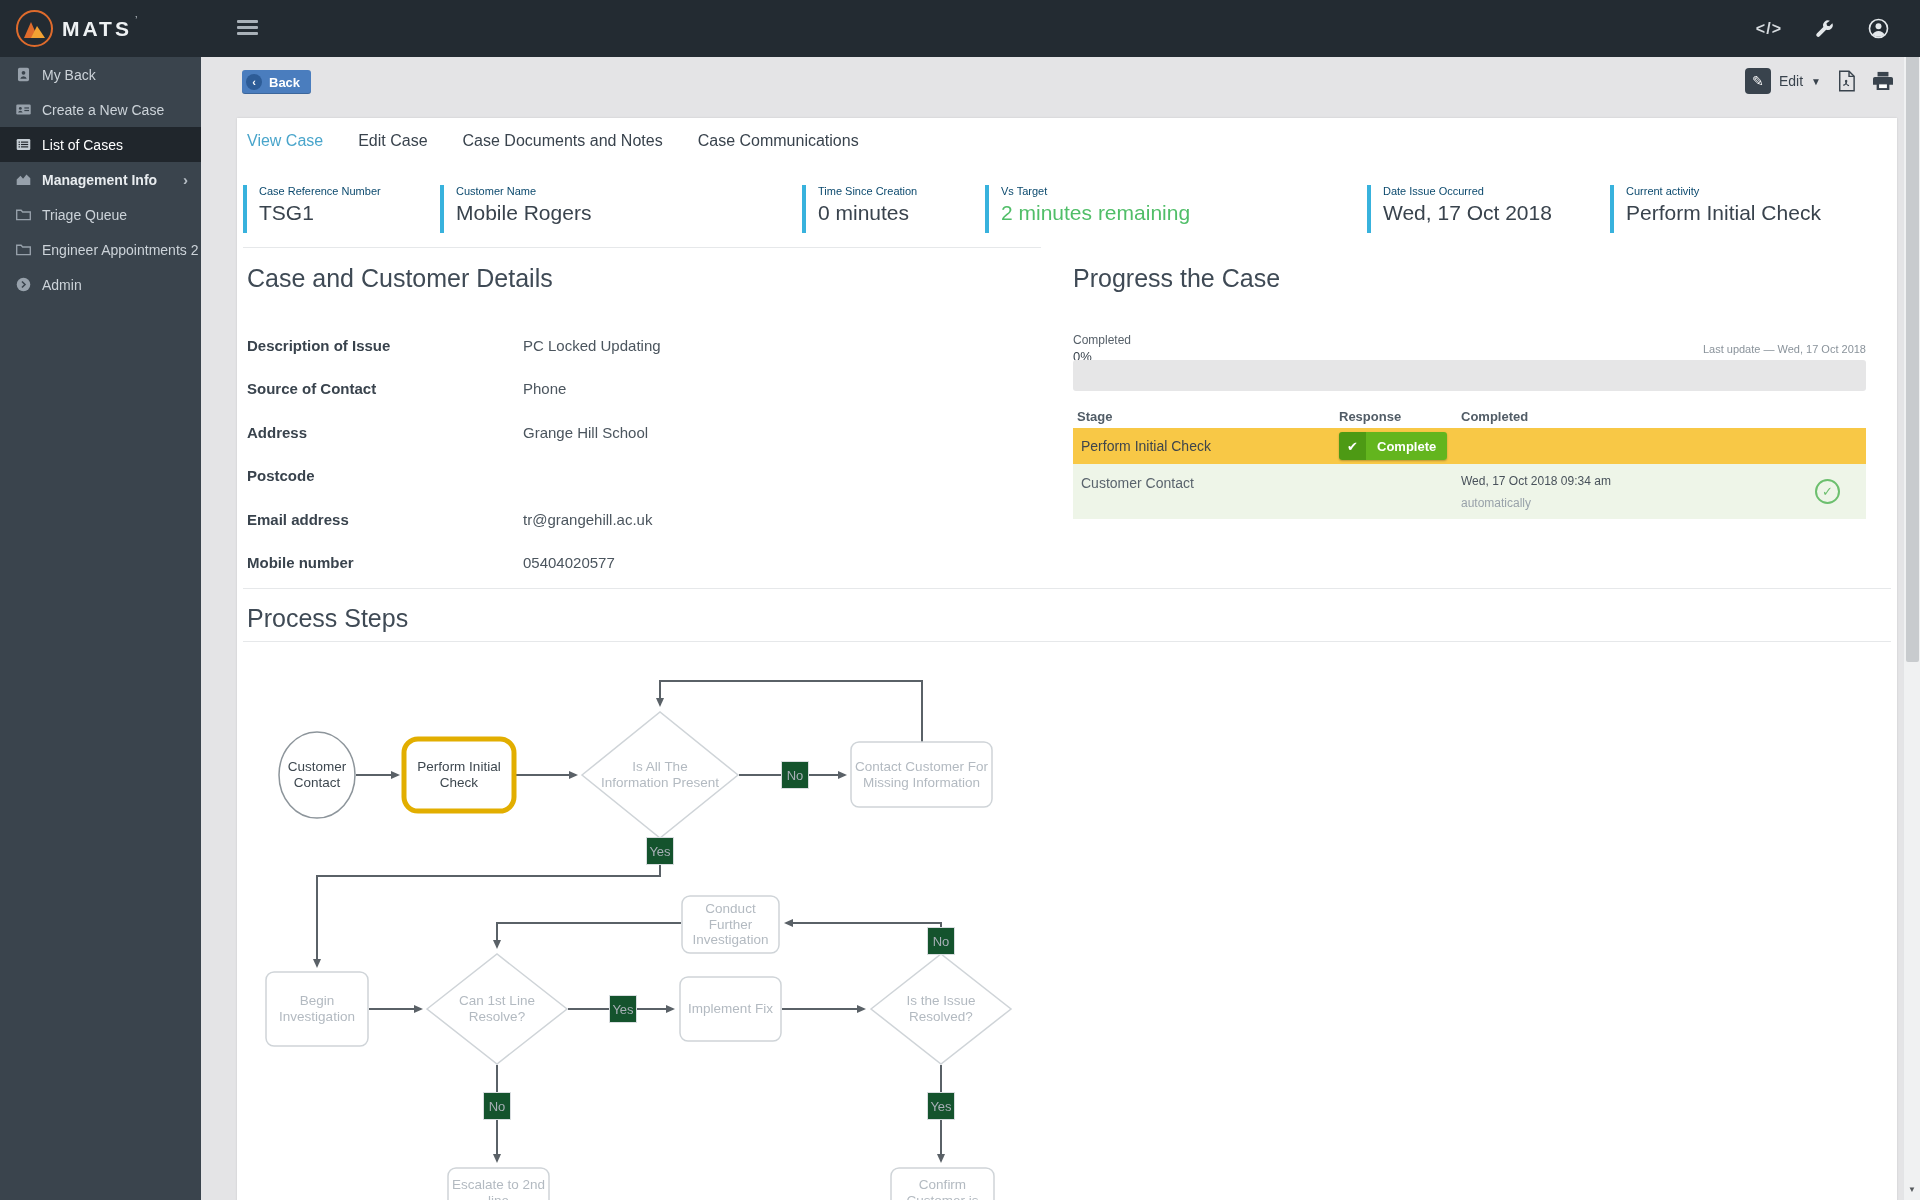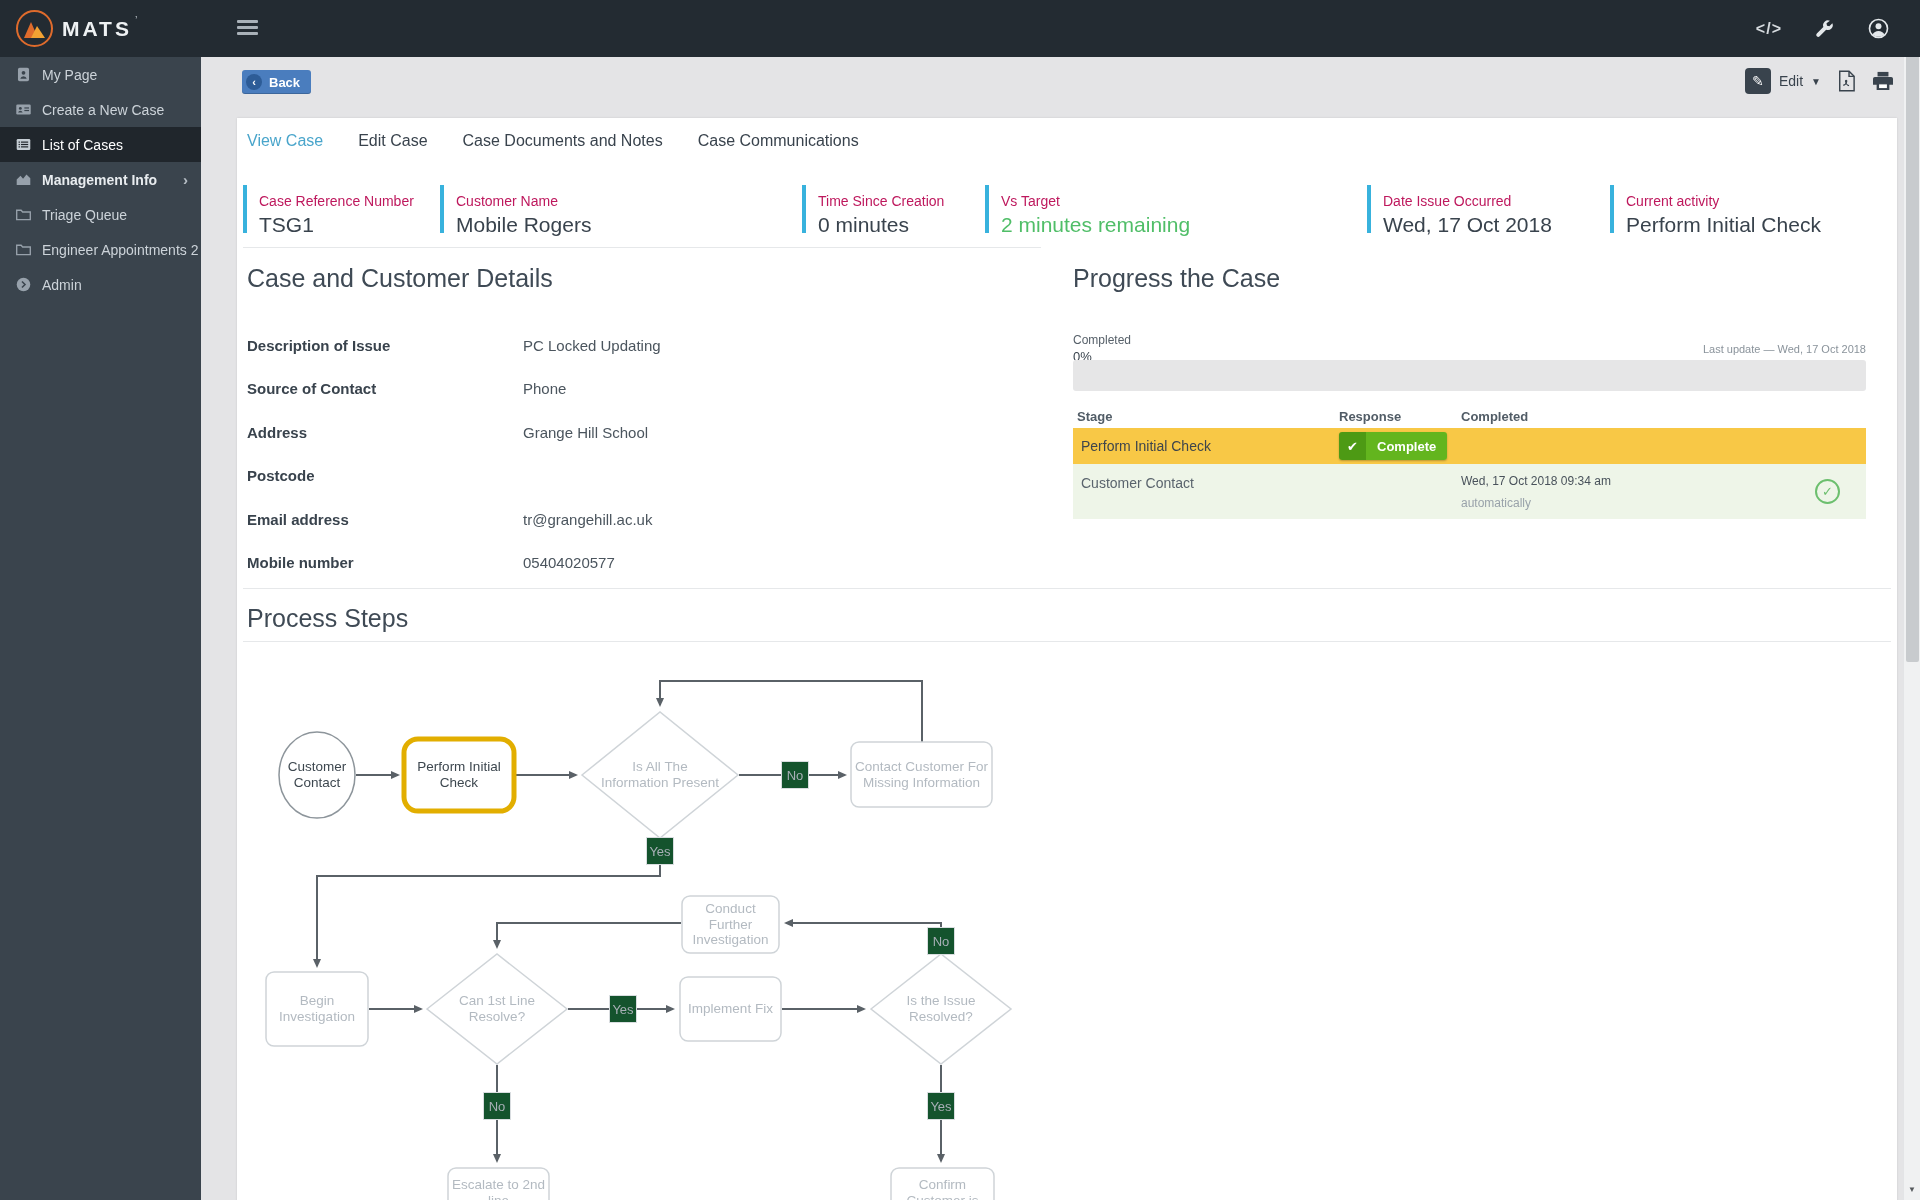--- a/index.html
+++ b/index.html
@@ -36,21 +36,21 @@
   .caret-sm{font-size:10px;color:#39434d}
   .tool-ic{cursor:pointer;display:flex;align-items:center}
   
   #card{position:absolute;left:237px;top:118px;width:1660px;height:1120px;background:#fff;box-shadow:0 0 2px rgba(0,0,0,.12)}
   .tabs{position:absolute;left:10px;top:14px;display:flex;gap:35px;font-size:16px}
   .tab{color:#39434d;cursor:pointer}
   .tab.active{color:#49a5cb}
   
   .summary{position:absolute;left:6px;top:67px;right:25px;height:48px}
   .sum-cell{position:absolute;top:0;height:48px;border-left:4px solid #38b2dd;padding-left:12px}
-  .sum-label{font-size:14px;color:#be185d;margin-top:8px}
+  .sum-label{font-size:11px;color:#0c4a6e;margin-top:0}
   .sum-value{font-size:21px;color:#39434d;margin-top:4px;white-space:nowrap}
   .sum-value.green{color:#50be68}
   .hr{position:absolute;border-top:1px solid #e6e8ea}
   .sec-h{position:absolute;font-size:25px;font-weight:400;color:#3f4a55}
   
   .details{position:absolute;left:10px;top:219px;width:790px}
   .d-row{height:43.4px}
   .d-label{display:inline-block;width:276px;font-size:15px;font-weight:700;color:#39434d;vertical-align:top}
   .d-value{font-size:15px;color:#4b555e}
   
@@ -123,21 +123,21 @@
 
 <div id="sidebar">
   <div class="side-item">
     <span class="ic">
       <svg width="17" height="17" viewBox="0 0 20 20">
           <rect x="3.5" y="2" width="13" height="16" rx="2" fill="currentColor"></rect>
           <circle cx="10" cy="8" r="2.2" fill="#3a444d"></circle>
           <path d="M6.2 15a3.9 3.9 0 0 1 7.6 0z" fill="#3a444d"></path>
         </svg>
     </span>
-    <span>My Page</span>
+    <span>My Back</span>
   </div>
   <div class="side-item">
     <span class="ic">
       <svg width="17" height="17" viewBox="0 0 20 20">
           <rect x="1.5" y="4" width="17" height="12" rx="1.5" fill="currentColor"></rect>
           <circle cx="6.3" cy="8.7" r="1.7" fill="#3a444d"></circle>
           <path d="M3.6 13.4a2.9 2.9 0 0 1 5.4 0z" fill="#3a444d"></path>
           <rect x="11" y="7.5" width="5.5" height="1.4" fill="#3a444d"></rect>
           <rect x="11" y="10.5" width="5.5" height="1.4" fill="#3a444d"></rect>
         </svg>

